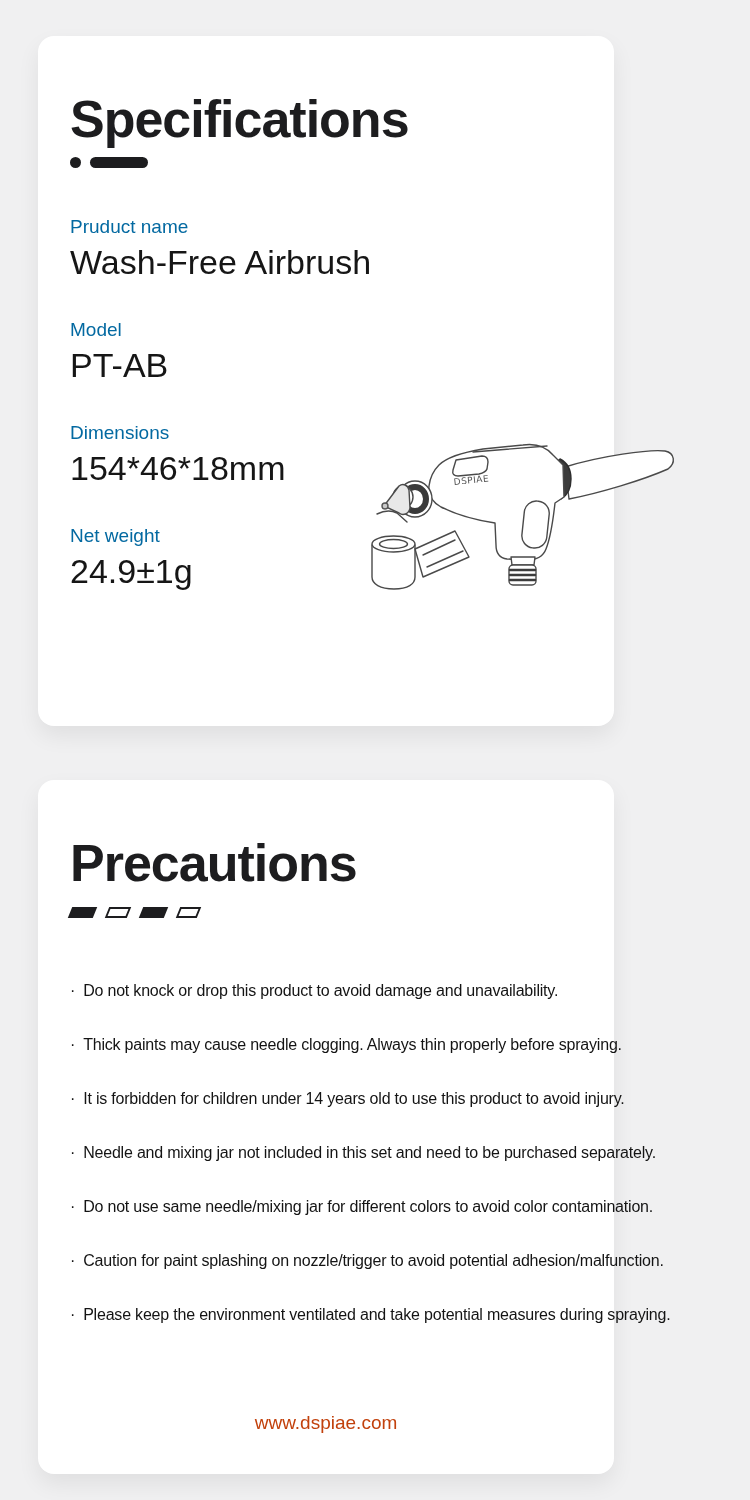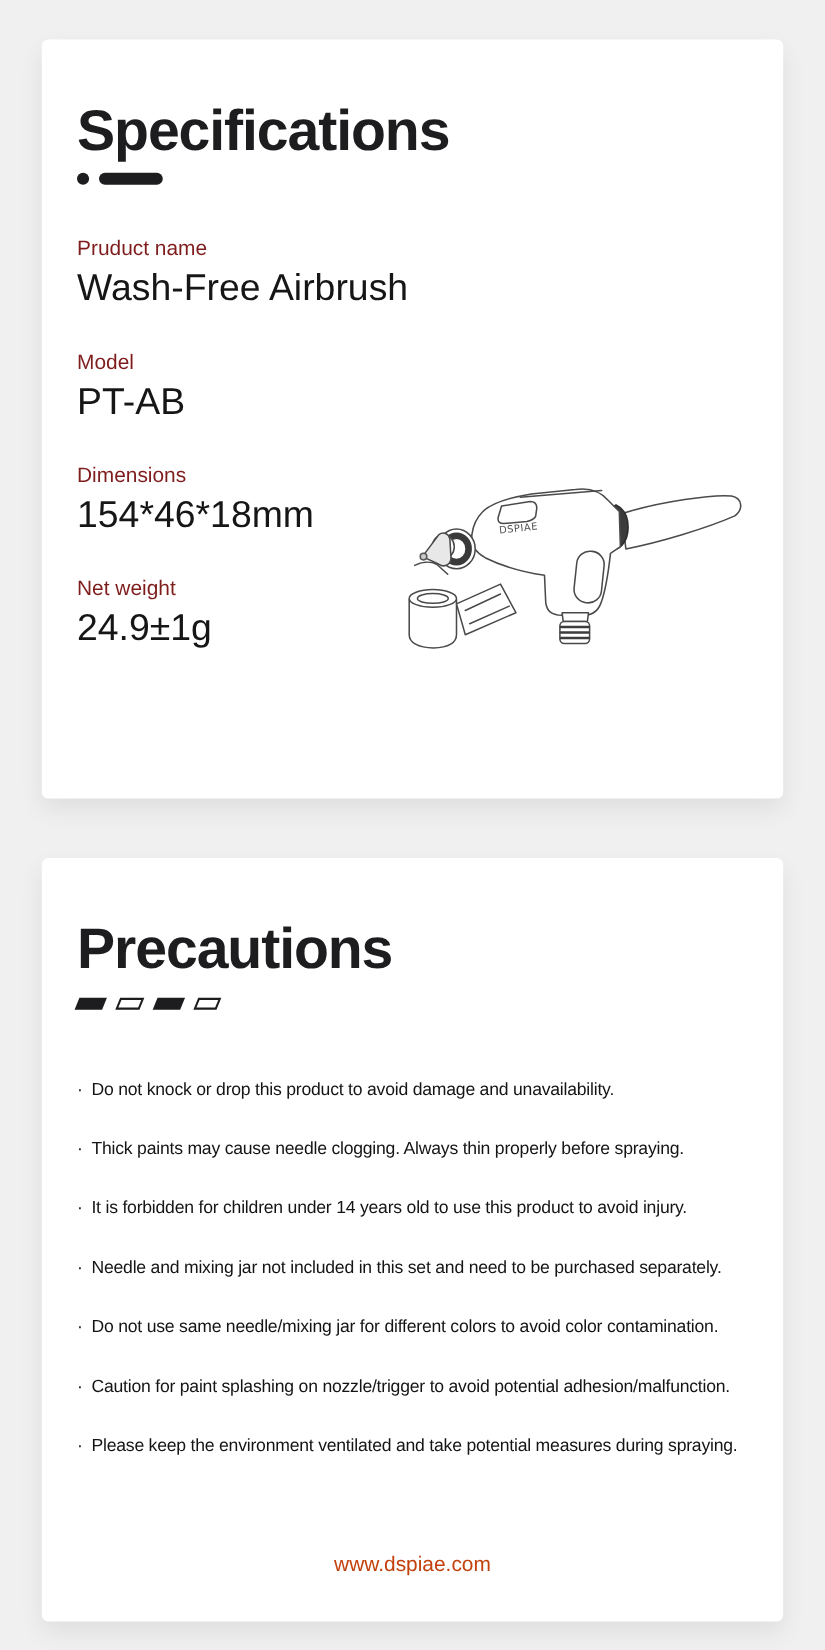--- a/index.html
+++ b/index.html
@@ -7,23 +7,23 @@
   body {
     width: 750px; height: 1500px;
     background: #f0f0f1;
     font-family: "Liberation Sans", "DejaVu Sans", sans-serif;
     position: relative;
     overflow: hidden;
   }
   .card {
     position: absolute;
     left: 38px;
-    width: 674px;
+    width: 576px;
     background: #ffffff;
-    border-radius: 6px;
+    border-radius: 16px;
     box-shadow: 0 10px 22px rgba(0,0,0,0.07);
   }
   #card-specs { top: 36px; height: 690px; }
   #card-precautions { top: 768px; height: 694px; margin-top: 12px; }
 
   .card-inner { padding: 56px 32px 0 32px; position: relative; height: 100%; }
 
   .section-title {
     font-size: 52px;
     line-height: 55px;
@@ -31,21 +31,21 @@
     letter-spacing: -1px;
     color: #1d1d1f;
   }
   .title-underline { display: flex; align-items: center; gap: 9px; margin-top: 10px; height: 11px; }
   .u-dot  { width: 11px; height: 11px; border-radius: 50%; background: #1d1d1f; }
   .u-dash { width: 58px; height: 11px; border-radius: 6px; background: #1d1d1f; }
 
   
   .spec-rows { margin-top: 46px; position: relative; z-index: 2; }
   .spec-row { margin-bottom: 37px; }
-  .spec-label { font-size: 19px; line-height: 26px; color: #7f1d1d; }
+  .spec-label { font-size: 19px; line-height: 26px; color: #0369a1; }
   .spec-value { font-size: 34px; line-height: 36px; color: #161616; margin-top: 4px; white-space: nowrap; }
 
   .illustration {
     position: absolute;
     left: 317px; top: 389px;
     width: 340px; height: 185px;
     z-index: 1;
   }
 
   

